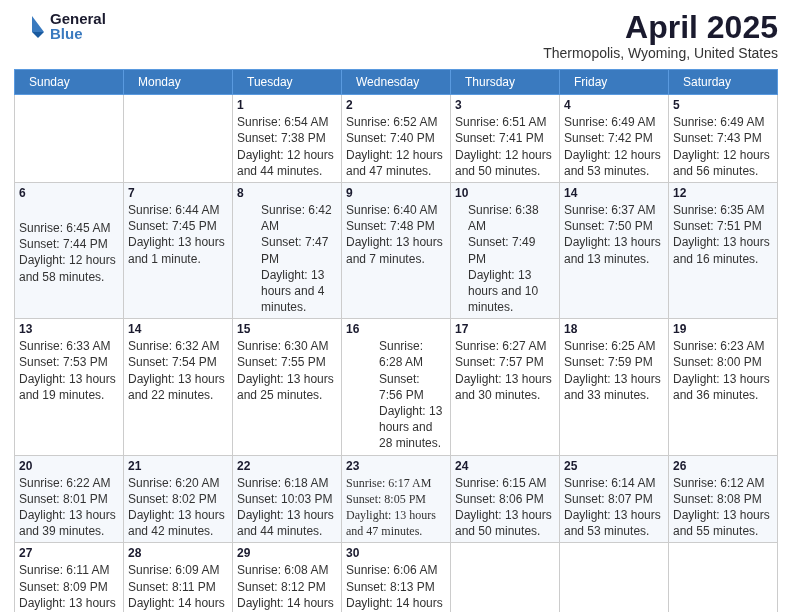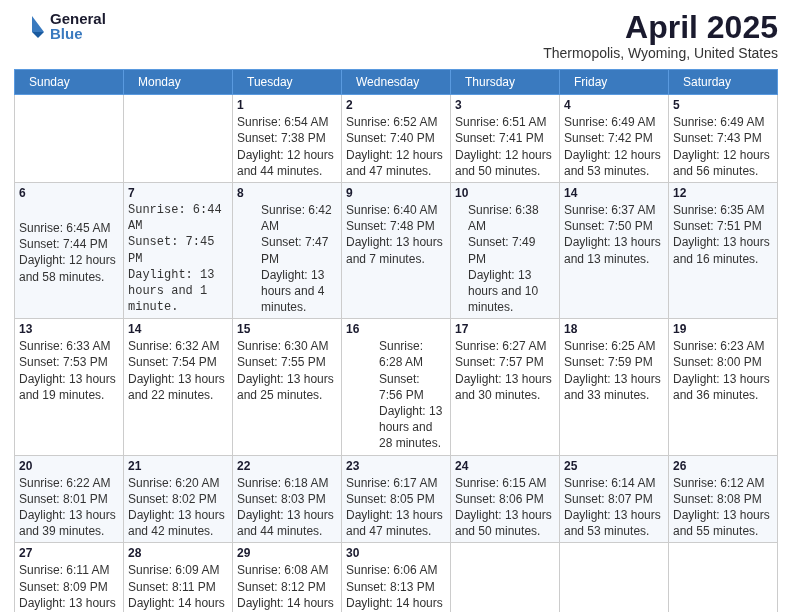--- a/index.html
+++ b/index.html
@@ -178,21 +178,21 @@
         </tr>
         <tr>
           <td>
             <div class="day-number">6</div>
             <div class="day-info" style="white-space: pre-line; margin-top: 20px;">Sunrise: 6:45 AM
 Sunset: 7:44 PM
 Daylight: 12 hours and 58 minutes.</div>
           </td>
           <td>
             <div class="day-number">7</div>
-            <div class="day-info" style="white-space: pre-line; font-family: Liberation Mono, monospace;">Sunrise: 6:44 AM
+            <div class="day-info" style="white-space: pre-line;">Sunrise: 6:44 AM
 Sunset: 7:45 PM
 Daylight: 13 hours and 1 minute.</div>
           </td>
           <td>
             <div class="day-number">8</div>
             <div class="day-info" style="white-space: pre-line; margin-left: 24px;">Sunrise: 6:42 AM
 Sunset: 7:47 PM
 Daylight: 13 hours and 4 minutes.</div>
           </td>
           <td>
@@ -273,26 +273,26 @@
           </td>
           <td>
             <div class="day-number">21</div>
             <div class="day-info" style="white-space: pre-line;">Sunrise: 6:20 AM
 Sunset: 8:02 PM
 Daylight: 13 hours and 42 minutes.</div>
           </td>
           <td>
             <div class="day-number">22</div>
             <div class="day-info" style="white-space: pre-line;">Sunrise: 6:18 AM
-Sunset: 8:03 PM
+Sunset: 10:03 PM
 Daylight: 13 hours and 44 minutes.</div>
           </td>
           <td>
             <div class="day-number">23</div>
-            <div class="day-info" style="white-space: pre-line;">Sunrise: 6:17 AM
+            <div class="day-info" style="white-space: pre-line; font-family: Liberation Serif, serif;">Sunrise: 6:17 AM
 Sunset: 8:05 PM
 Daylight: 13 hours and 47 minutes.</div>
           </td>
           <td>
             <div class="day-number">24</div>
             <div class="day-info" style="white-space: pre-line;">Sunrise: 6:15 AM
 Sunset: 8:06 PM
 Daylight: 13 hours and 50 minutes.</div>
           </td>
           <td>

